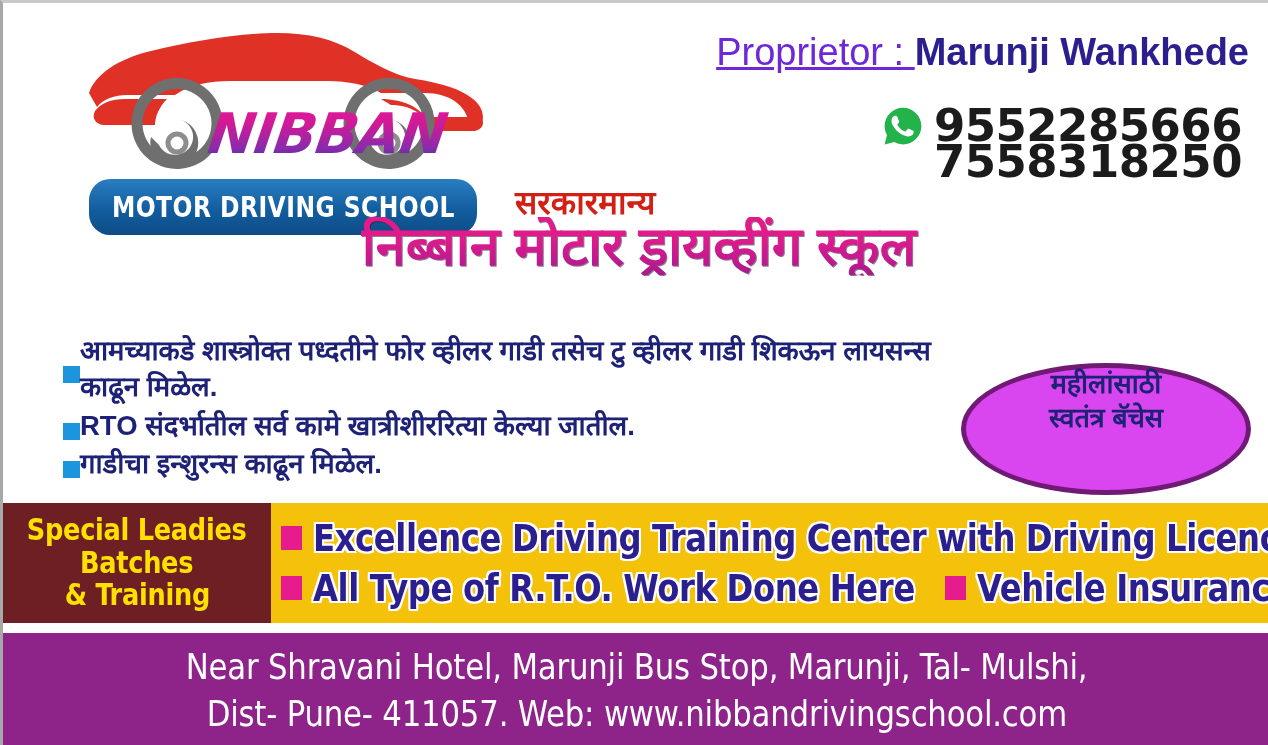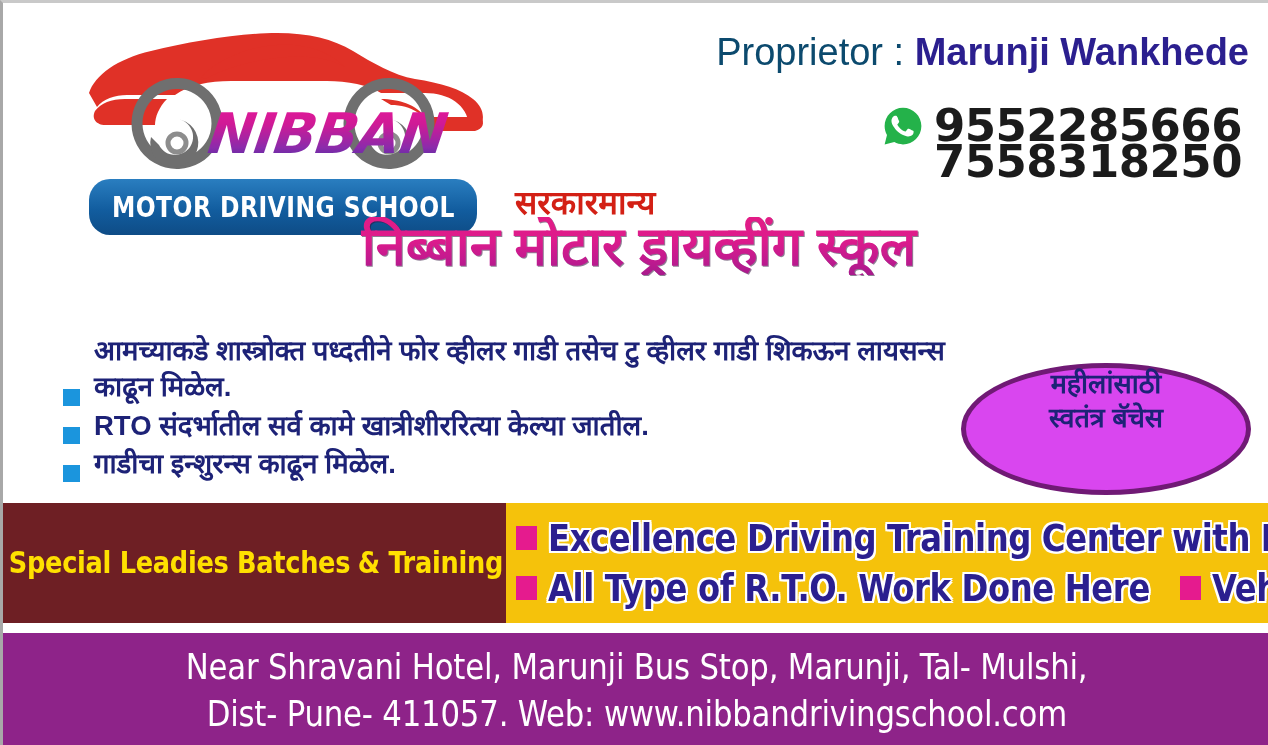--- a/index.html
+++ b/index.html
@@ -43,21 +43,21 @@
     transform:scaleX(0.93);
     white-space:nowrap;
   }
 
   
   .prop-line{
     position:absolute;left:620px;top:28px;width:626px;
     text-align:right;
     font-size:38px;white-space:nowrap;
   }
-  .prop-label{color:#0c4a6e;font-weight:normal;}
+  .prop-label{color:#6d28d9;font-weight:normal;text-decoration:underline;}
   .prop-name{color:#2b1f8f;font-weight:bold;}
 
   .phone1{
     position:absolute;right:26px;top:96px;
     display:flex;align-items:center;justify-content:space-between;gap:10px;
   }
   .phone2{
     position:absolute;right:26px;top:132px;
     text-align:right;
   }
@@ -88,21 +88,21 @@
     -webkit-background-clip:text;background-clip:text;
     color:transparent;-webkit-text-fill-color:transparent;
     filter:drop-shadow(1.5px 1.5px 0 rgba(50,20,60,0.55));
   }
 
   
   .features{
     position:absolute;left:60px;top:330px;width:900px;
   }
   .feat{
-    display:flex;align-items:flex-end;gap:14px;
+    display:flex;align-items:center;gap:0;
     margin-bottom:2px;
   }
   .fbullet{
     flex:0 0 auto;
     width:17px;height:17px;background:#1b95dd;margin-top:11px;
   }
   .ftext{
     font-family:"Liberation Sans",sans-serif;
     font-size:27.5px;font-weight:bold;color:#1d2277;
     line-height:1.32;
@@ -126,21 +126,21 @@
   }
 
   
   .band{
     position:absolute;left:0;top:500px;width:1268px;height:120px;
     display:flex;
   }
   .band-maroon{
     flex:0 0 268px;
     background:#6e1f24;
-    display:flex;flex-direction:row;
+    display:flex;flex-direction:column;
     align-items:center;justify-content:center;
     padding:4px 0;box-sizing:border-box;
   }
   .band-maroon span{
     font-family:"DejaVu Sans Condensed","Liberation Sans Narrow","Liberation Sans",sans-serif;
     font-size:30px;font-weight:bold;color:#ffe000;
     line-height:1.08;letter-spacing:-0.3px;
     transform:scaleX(0.95);white-space:nowrap;
   }
   .band-yellow{

